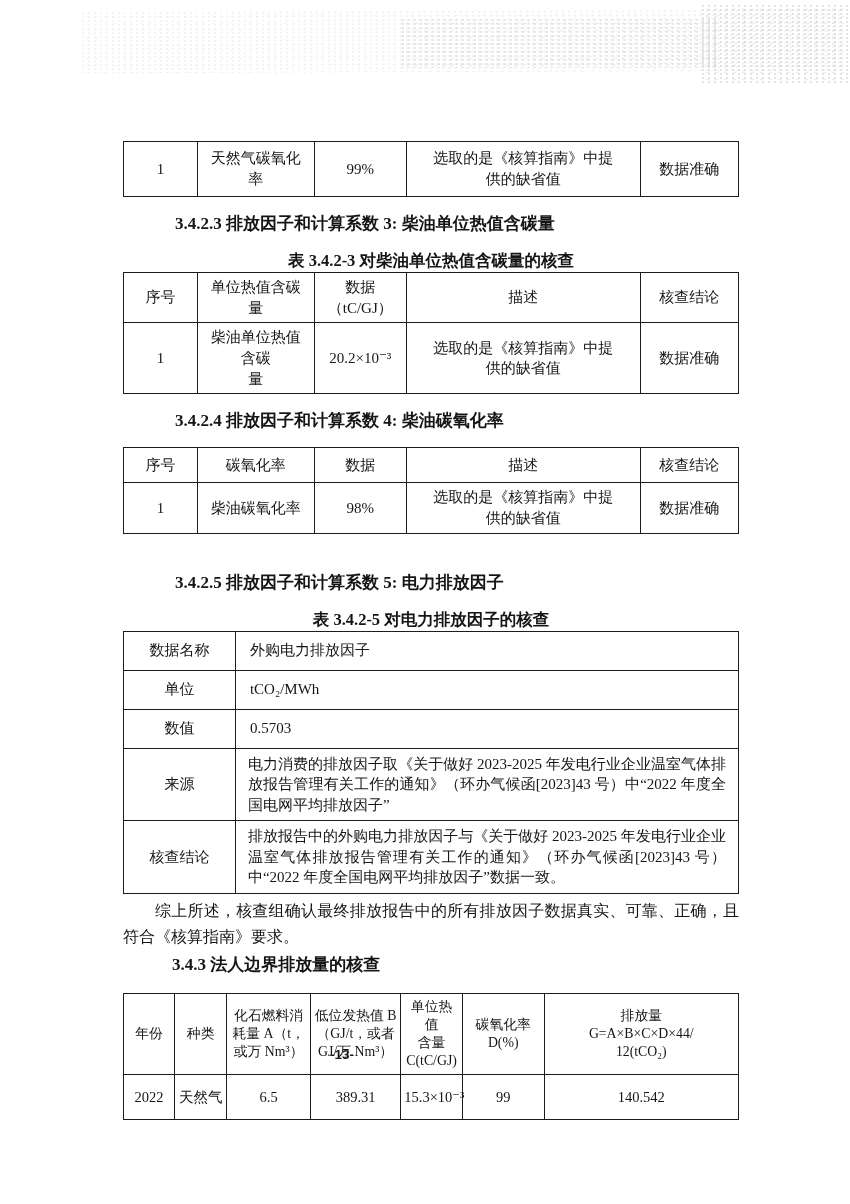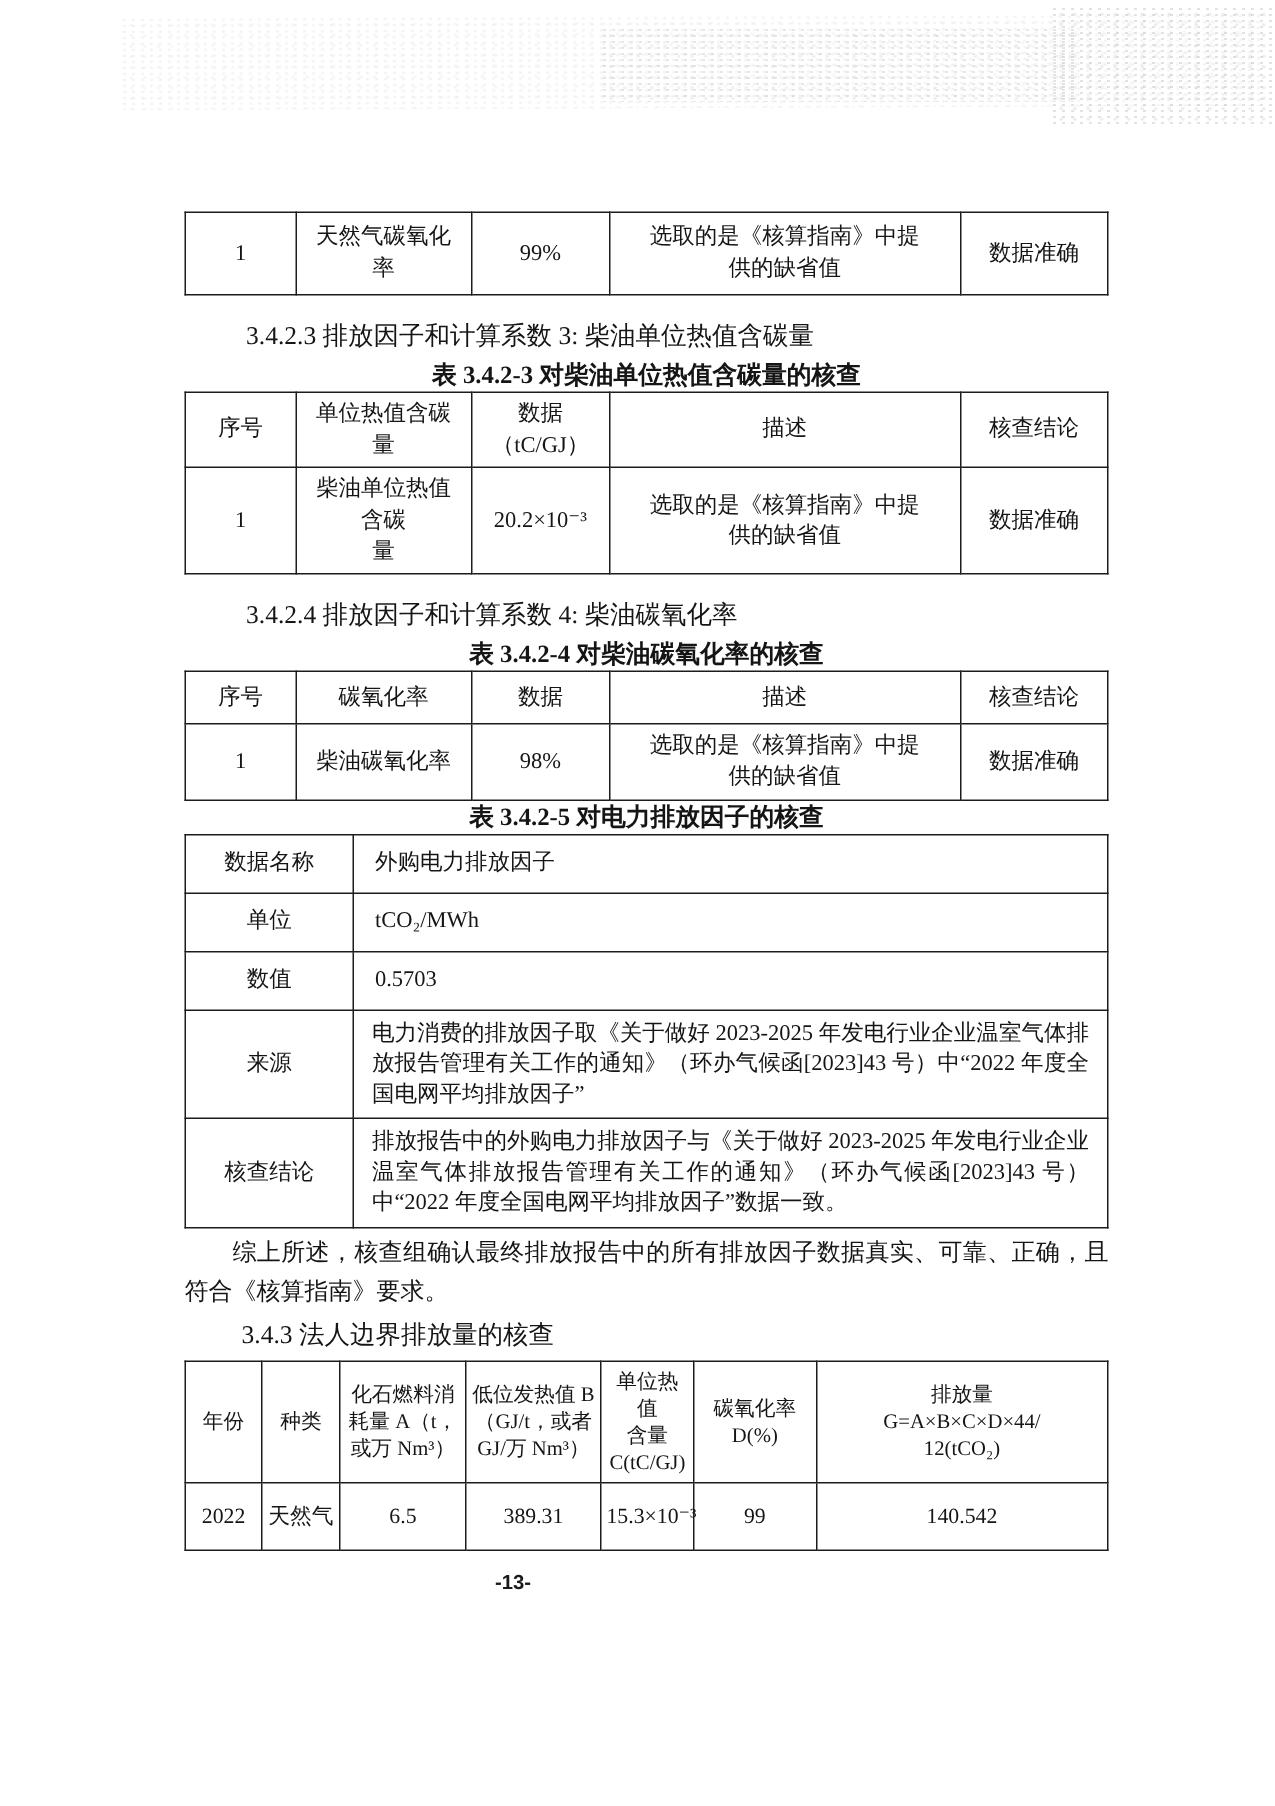--- a/index.html
+++ b/index.html
@@ -29,22 +29,22 @@
     border:1.5px solid #1c1c1c; text-align:center; vertical-align:middle;
     font-size:15px; line-height:1.38; padding:4px 7px; white-space:pre-line;
   }
   .t1{margin-top:141px;}
   .t1 td{height:46px;}
   .hdr td{height:26px;}
   .tall td{height:46px;}
   .mid td{height:34px;}
 
   .heading{
-    font-weight:normal; font-size:17px; line-height:23px;
-    padding-left:37px; margin:4px;
+    font-weight:bold; font-size:17px; line-height:23px;
+    padding-left:37px; margin:15px;
   }
   .caption{
     font-weight:bold; font-size:16.5px; line-height:22px;
     text-align:center; margin:0;
   }
   .m-3423{margin-top:15px;}
   .m-3424{margin-top:15px;}
   .m-3425{margin-top:37px;}
 
   
@@ -125,21 +125,20 @@
 量</td>
         <td>20.2×10⁻³</td>
         <td>选取的是《核算指南》中提
 供的缺省值</td>
         <td>数据准确</td>
       </tr>
     </tbody>
       </table>
 
     <div class="heading m-3424">3.4.2.4 排放因子和计算系数 4: 柴油碳氧化率</div>
-    <div class="caption">表 3.4.2-4 对柴油碳氧化率的核查</div>
     <table class="vt">
       <colgroup>
         <col style="width:12%">
           <col style="width:19%">
           <col style="width:15%">
           <col style="width:38%">
           <col style="width:16%">
       </colgroup>
       <tbody>
           <tr class="hdr">
@@ -153,20 +152,21 @@
         <td>1</td>
         <td>柴油碳氧化率</td>
         <td>98%</td>
         <td>选取的是《核算指南》中提
 供的缺省值</td>
         <td>数据准确</td>
       </tr>
     </tbody>
       </table>
 
+    <div class="heading m-3425">3.4.2.5 排放因子和计算系数 5: 电力排放因子</div>
     <div class="caption">表 3.4.2-5 对电力排放因子的核查</div>
     <table class="vt t4">
       <colgroup>
           <col style="width:18.2%">
           <col style="width:81.8%">
         </colgroup>
       <tbody>
           <tr>
         <td>数据名称</td>
         <td class="val">外购电力排放因子</td>

